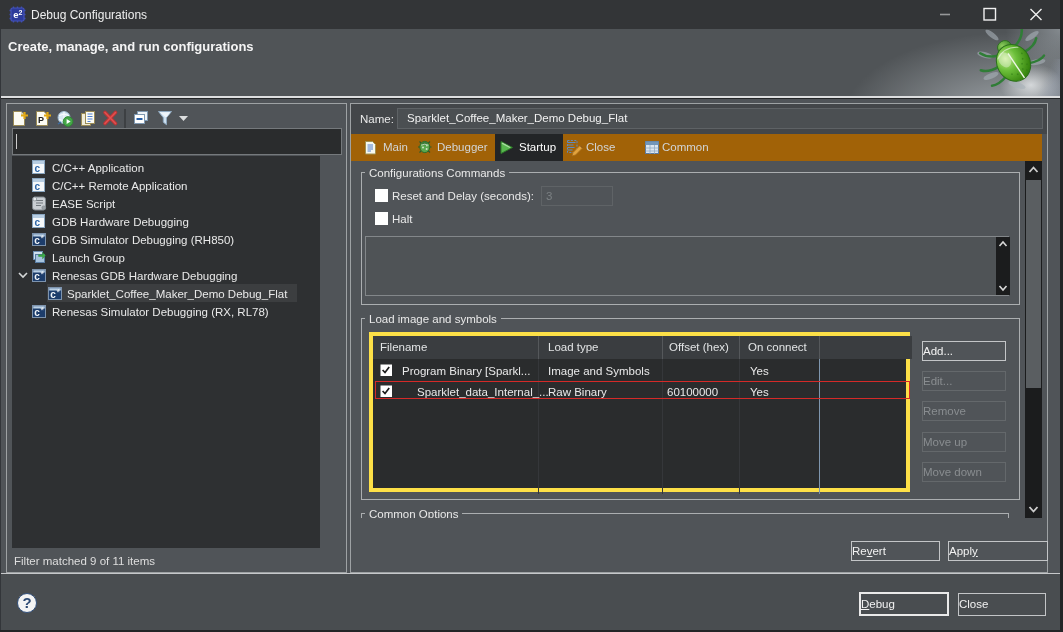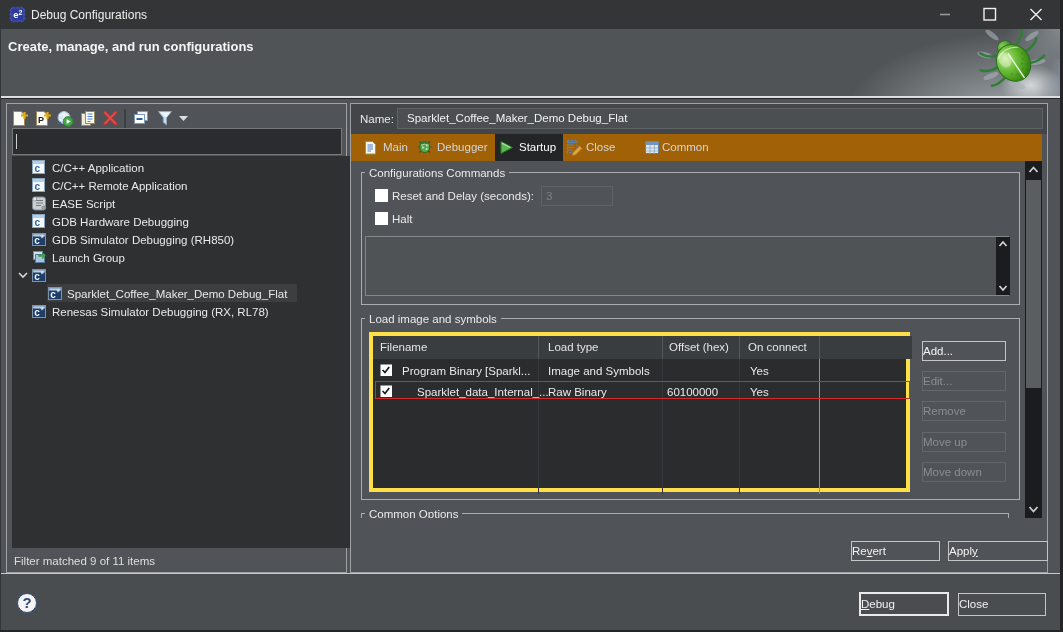--- a/index.html
+++ b/index.html
@@ -158,28 +158,29 @@
       <path d="M0.5 0.5 h13 l-5 6.2 v7 l-3.2 -2.5 v-4.5 z" fill="#cde0f0" stroke="#8fa9c0"></path>
       <path d="M1.5 1.2 h11 l-4.4 5.4" fill="#eef5fb" stroke="none"></path>
     </g>
     <path d="M167 8 h9 l-4.5 5 z" fill="#dcdedf"></path>
   </svg>
 
   <div class="abs" style="left:5px;top:24px;width:330px;height:27px;background:#2a2c2d;border:1px solid #75797c">
     <div class="abs" style="left:3px;top:5px;width:1px;height:15px;background:#cccccc"></div>
   </div>
 
-  <div class="abs" style="left:5px;top:52px;width:339px;height:392px;background:#2e3032;overflow:hidden">
+  <div class="abs" style="left:5px;top:52px;width:308px;height:392px;background:#2e3032;overflow:hidden">
     <div class="abs" style="left:35px;top:128px;width:250px;height:18px;background:#3c3e40"></div>
     <div class="trow" style="left:40px;top:6px">C/C++ Application</div>
     <div class="trow" style="left:40px;top:24px">C/C++ Remote Application</div>
     <div class="trow" style="left:40px;top:42px">EASE Script</div>
     <div class="trow" style="left:40px;top:60px">GDB Hardware Debugging</div>
     <div class="trow" style="left:40px;top:78px">GDB Simulator Debugging (RH850)</div>
     <div class="trow" style="left:40px;top:96px">Launch Group</div>
+    <div class="trow" style="left:40px;top:114px">Renesas GDB Hardware Debugging</div>
     <div class="trow" style="left:55px;top:132px">Sparklet_Coffee_Maker_Demo Debug_Flat</div>
     <div class="trow" style="left:40px;top:150px">Renesas Simulator Debugging (RX, RL78)</div>
     <svg class="abs" style="left:0;top:0" width="331" height="170" viewBox="0 0 331 170">
       <defs>
         <g id="cfile">
           <rect x="0.5" y="0.5" width="12" height="13" fill="#f5f8fa" stroke="#8aa6c0"></rect>
           <rect x="1" y="1" width="11" height="3" fill="#b7cde2"></rect>
           <text x="2.6" y="12" font-size="10" font-weight="bold" fill="#2d66a8" font-family="Liberation Sans">c</text>
         </g>
         <g id="cstar">

